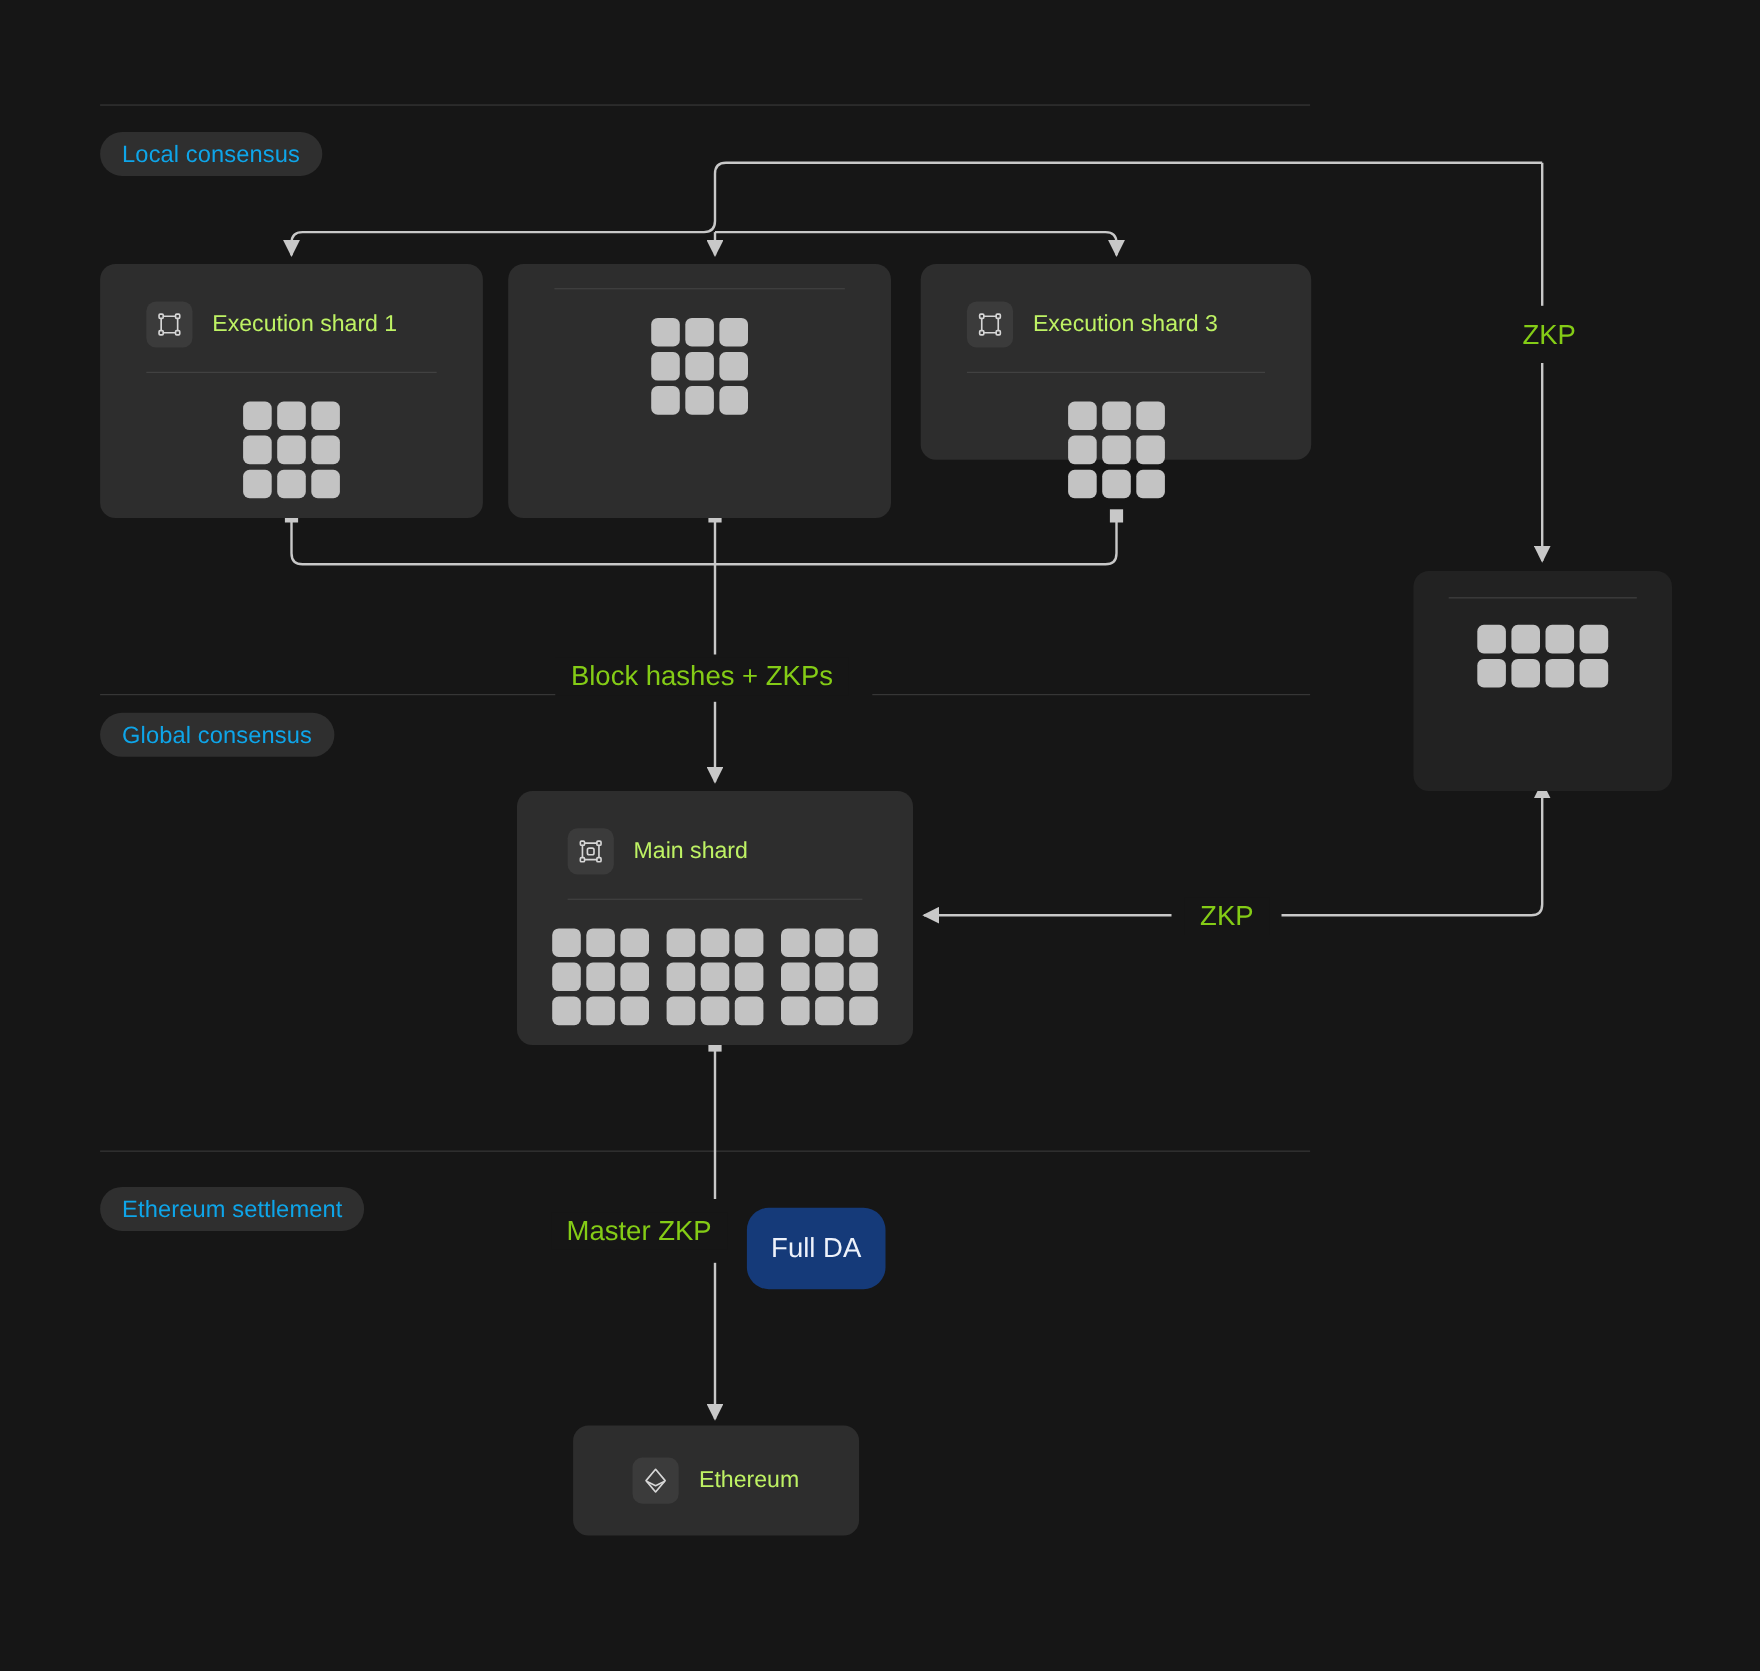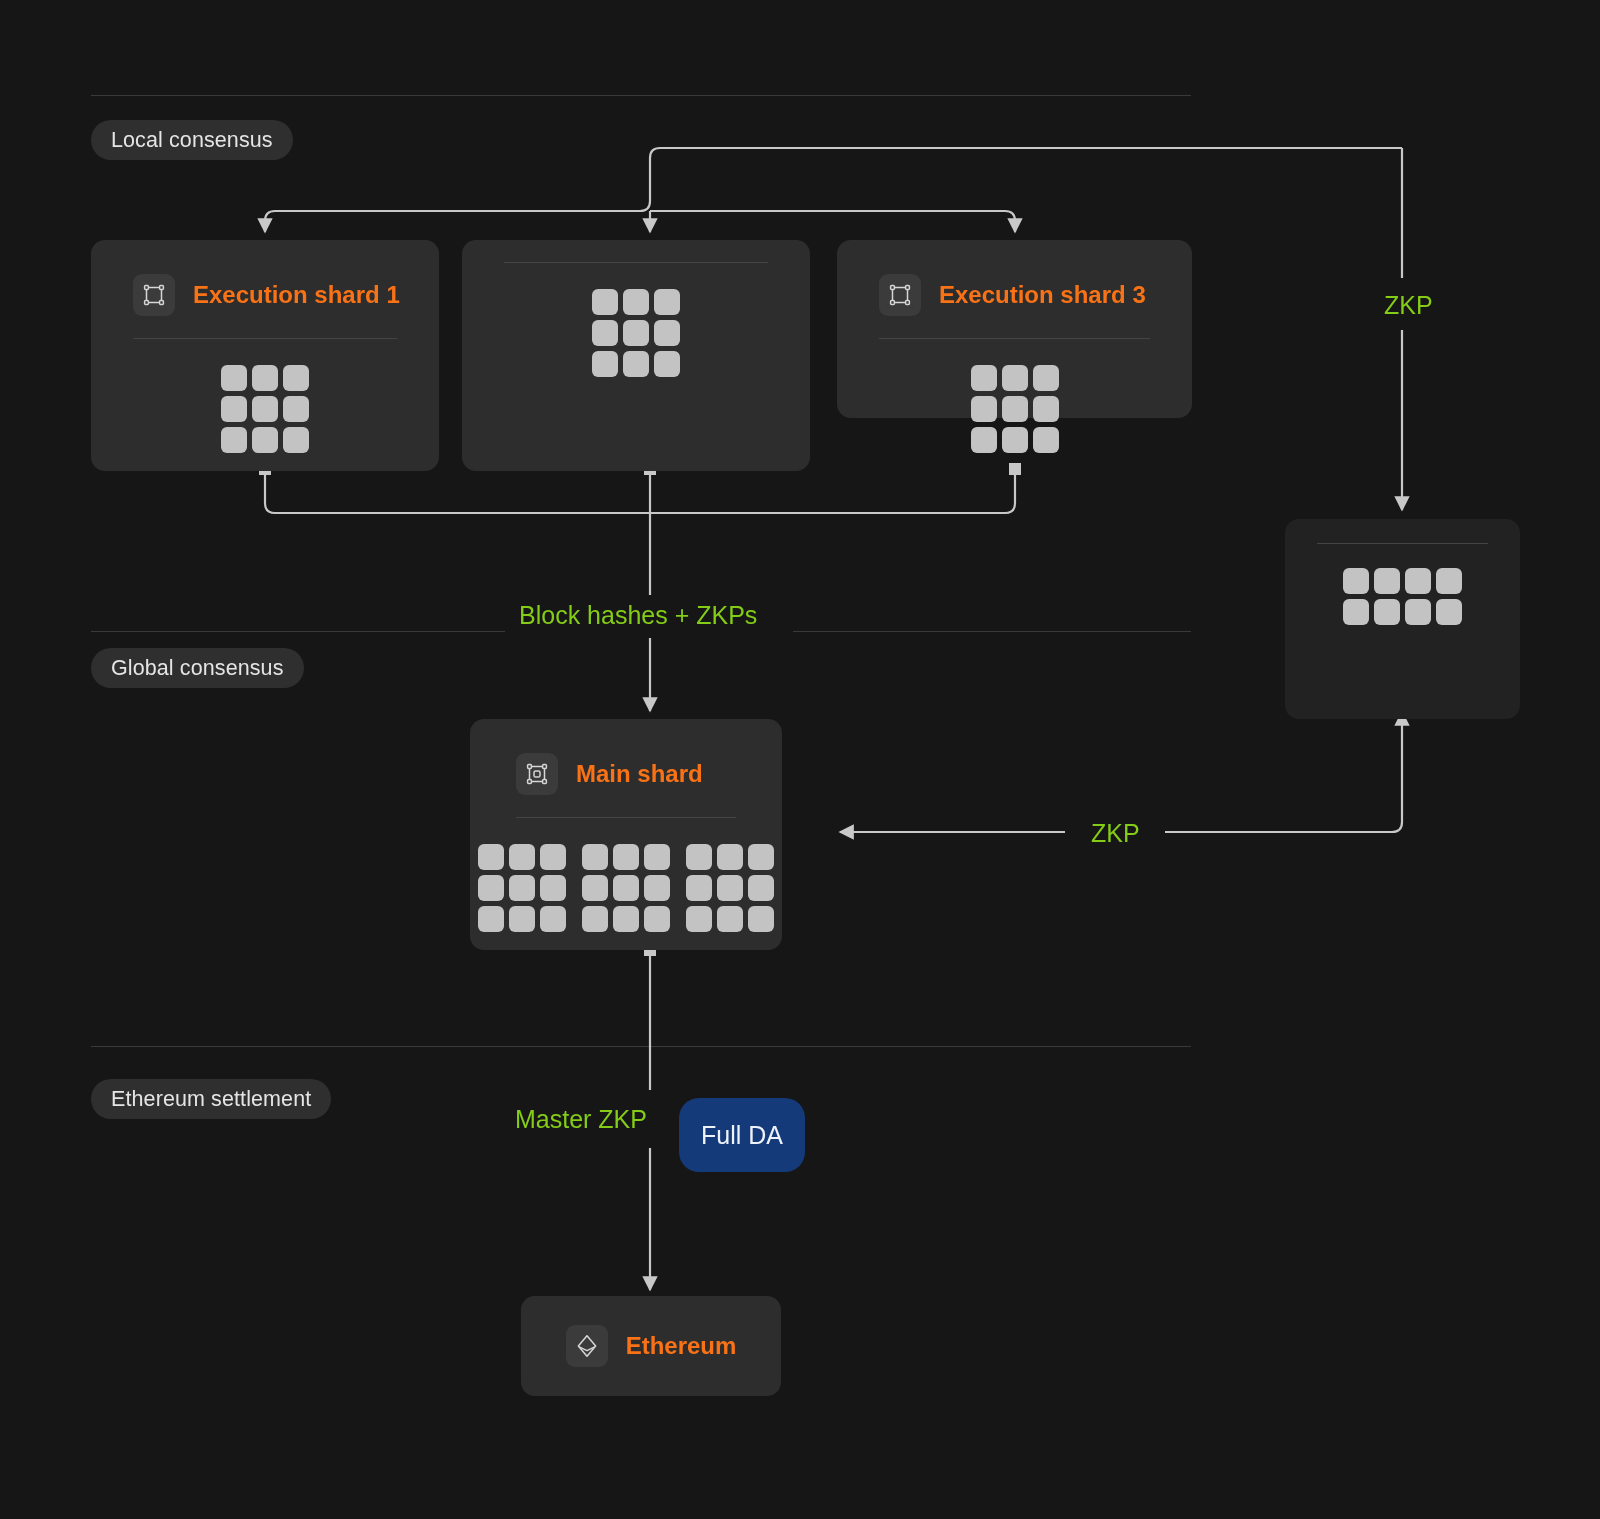--- a/index.html
+++ b/index.html
@@ -10,38 +10,38 @@
   }
   #canvas{position:absolute;inset:0;}
   svg.wires{position:absolute;left:0;top:0;width:1600px;height:1519px;pointer-events:none;}
 
   
   .divider{position:absolute;height:1px;background:#3a3a3a;}
 
   
   .section-pill{
     position:absolute;display:inline-flex;align-items:center;
-    background:#2f2f2f;color:#e5e5e5;border-radius:22px;
+    background:#2f2f2f;color:#0ea5e9;border-radius:22px;
     padding:0 20px;height:40px;font-size:21.5px;letter-spacing:.1px;
     white-space:nowrap;
   }
 
   
   .card{
     position:absolute;background:#2d2d2d;border-radius:14px;
     box-sizing:border-box;
   }
   .card.dark{background:#222222;}
   .card-head{display:flex;align-items:center;gap:18px;padding:34px 42px 0 42px;}
   .card-head.centered{justify-content:center;padding-top:38px;}
   .icon-tile{
     width:42px;height:42px;border-radius:9px;background:#3b3b3b;
     display:flex;align-items:center;justify-content:center;flex:0 0 auto;
   }
-  .card-title{font-size:24px;color:#f97316;white-space:nowrap;font-weight:bold;}
+  .card-title{font-size:21px;color:#bef264;white-space:nowrap;}
   .card-rule{height:1px;background:#444444;margin:22px 42px 0 42px;}
 
   
   .grids{display:flex;justify-content:center;gap:16px;margin-top:26px;}
   .grid3{display:grid;grid-template-columns:repeat(3,26px);grid-auto-rows:26px;gap:5px;}
   .grid4{display:grid;grid-template-columns:repeat(4,26px);grid-auto-rows:26px;gap:5px;}
   .cell{background:#c3c3c3;border-radius:6px;}
 
   
   .edge-label{
@@ -194,21 +194,21 @@
           <i class="cell"></i>
           <i class="cell"></i>
         <i class="cell"></i>
           <i class="cell"></i>
           <i class="cell"></i>
           <i class="cell"></i>
       </div>
     </div>
   </div>
 
-  <div class="card" style="left:470px;top:719px;width:312px;height:231px;">
+  <div class="card" style="left:470px;top:719px;width:360px;height:231px;">
     <div class="card-head" style="padding-left:46px;">
       <span class="icon-tile">
         <svg width="24" height="24" viewBox="0 0 24 24" fill="none" stroke="#d6d6d6" stroke-width="1.5">
           <path d="M6 4.5 h12 M6 19.5 h12 M4.5 6 v12 M19.5 6 v12"></path>
           <rect x="2.6" y="2.6" width="3.8" height="3.8" rx="1"></rect>
           <rect x="17.6" y="2.6" width="3.8" height="3.8" rx="1"></rect>
           <rect x="2.6" y="17.6" width="3.8" height="3.8" rx="1"></rect>
           <rect x="17.6" y="17.6" width="3.8" height="3.8" rx="1"></rect>
           <rect x="9" y="9" width="6" height="6" rx="1.6"></rect>
         </svg>

